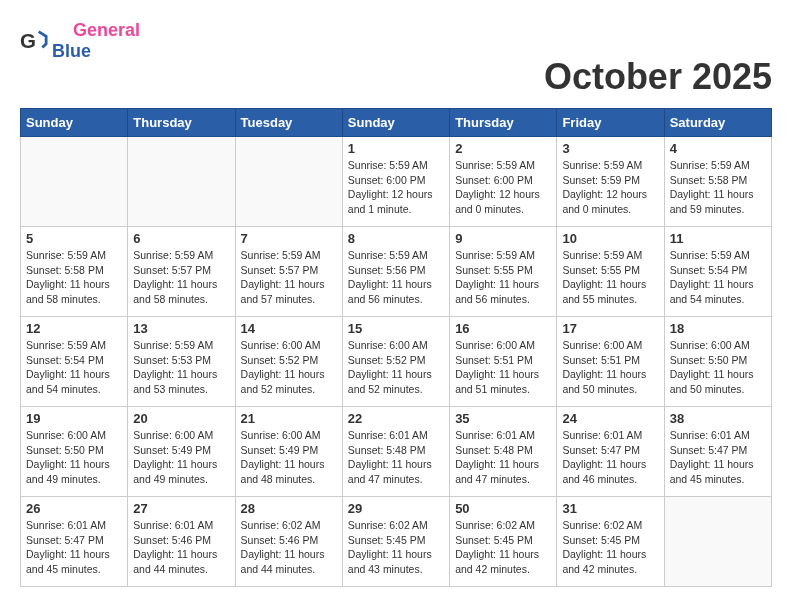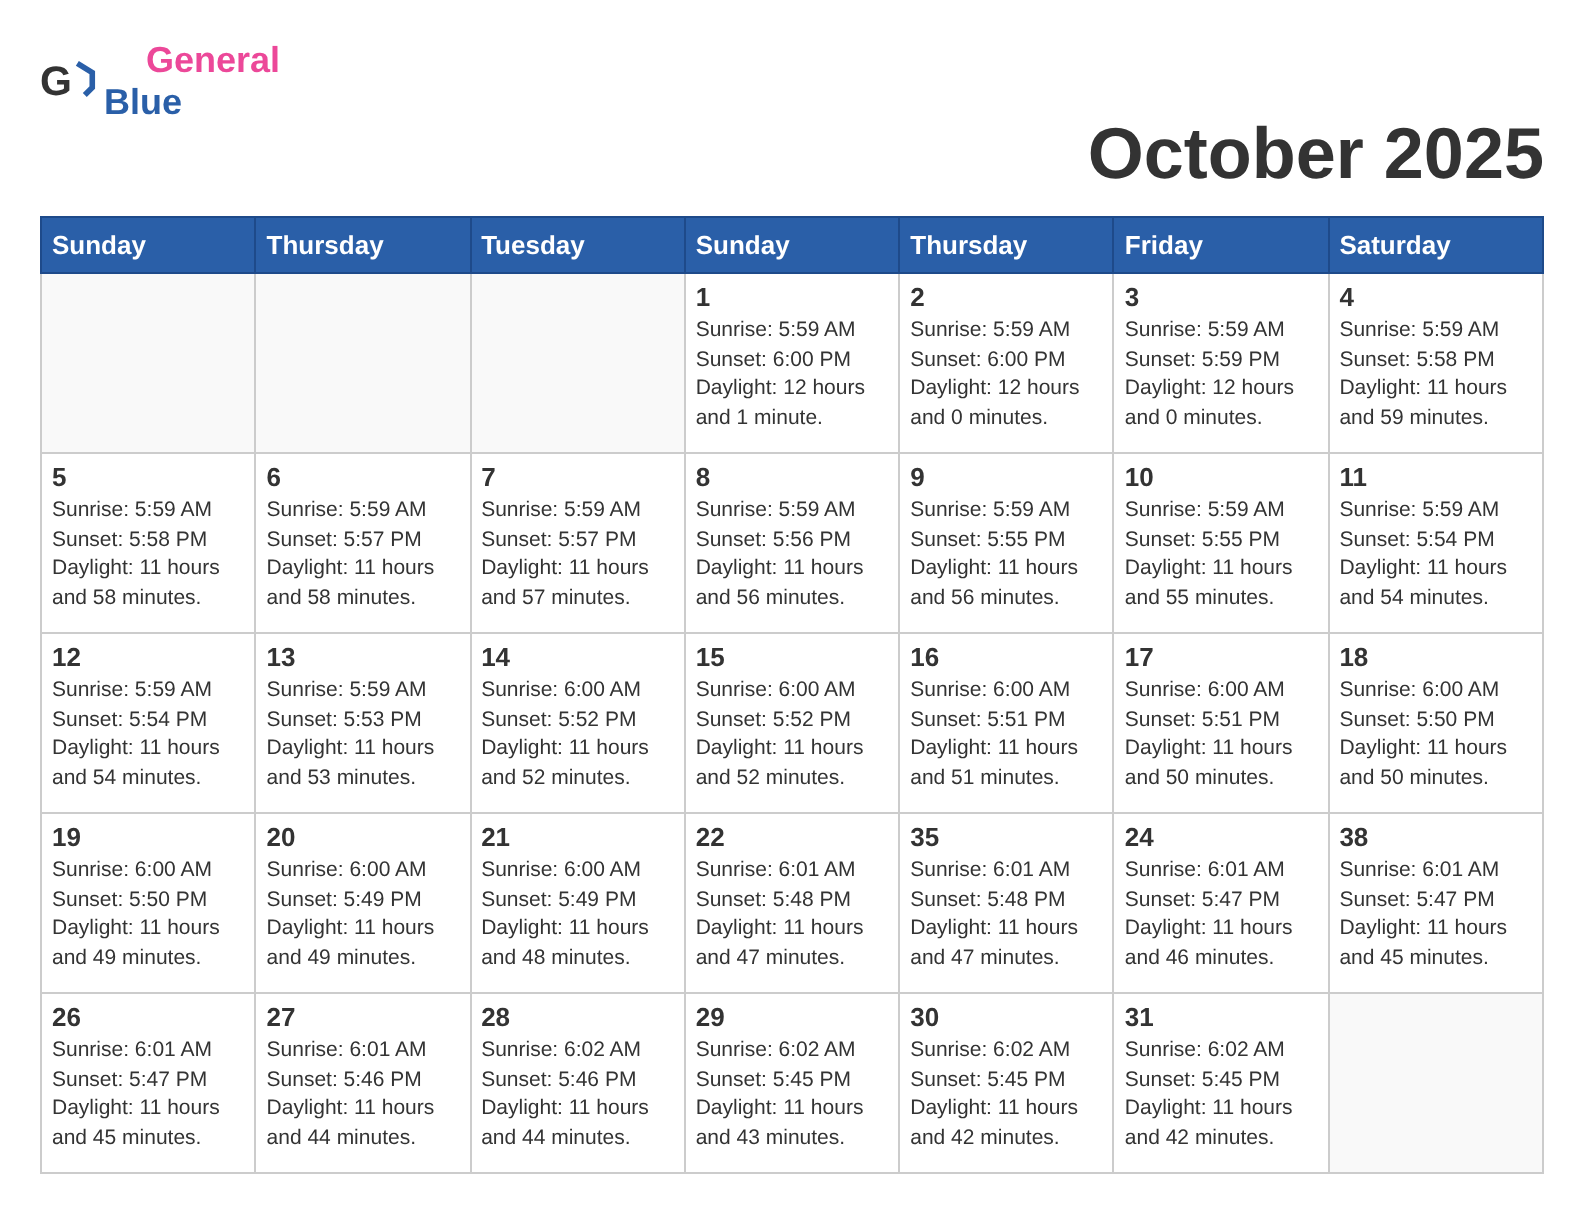--- a/index.html
+++ b/index.html
@@ -240,21 +240,21 @@
         </td>
         <td>
           <div class="day-num">28</div>
 <div class="cell-text">Sunrise: 6:02 AM<br>Sunset: 5:46 PM<br>Daylight: 11 hours and 44 minutes.</div>
         </td>
         <td>
           <div class="day-num">29</div>
 <div class="cell-text">Sunrise: 6:02 AM<br>Sunset: 5:45 PM<br>Daylight: 11 hours and 43 minutes.</div>
         </td>
         <td>
-          <div class="day-num">30</div>
+          <div class="day-num">50</div>
 <div class="cell-text">Sunrise: 6:02 AM<br>Sunset: 5:45 PM<br>Daylight: 11 hours and 42 minutes.</div>
         </td>
         <td>
           <div class="day-num">31</div>
 <div class="cell-text">Sunrise: 6:02 AM<br>Sunset: 5:45 PM<br>Daylight: 11 hours and 42 minutes.</div>
         </td>
         <td class="empty"></td>
       </tr>
     </tbody>
 </table>

